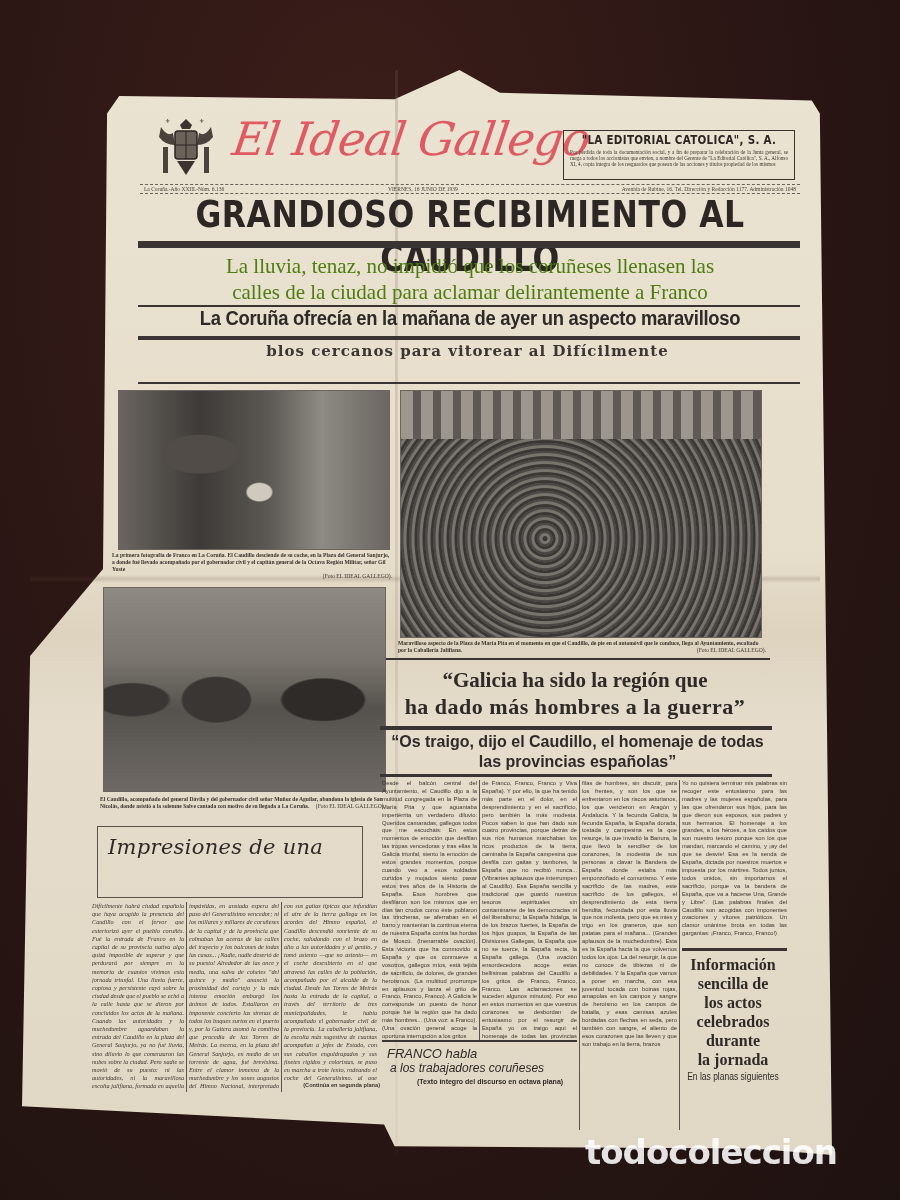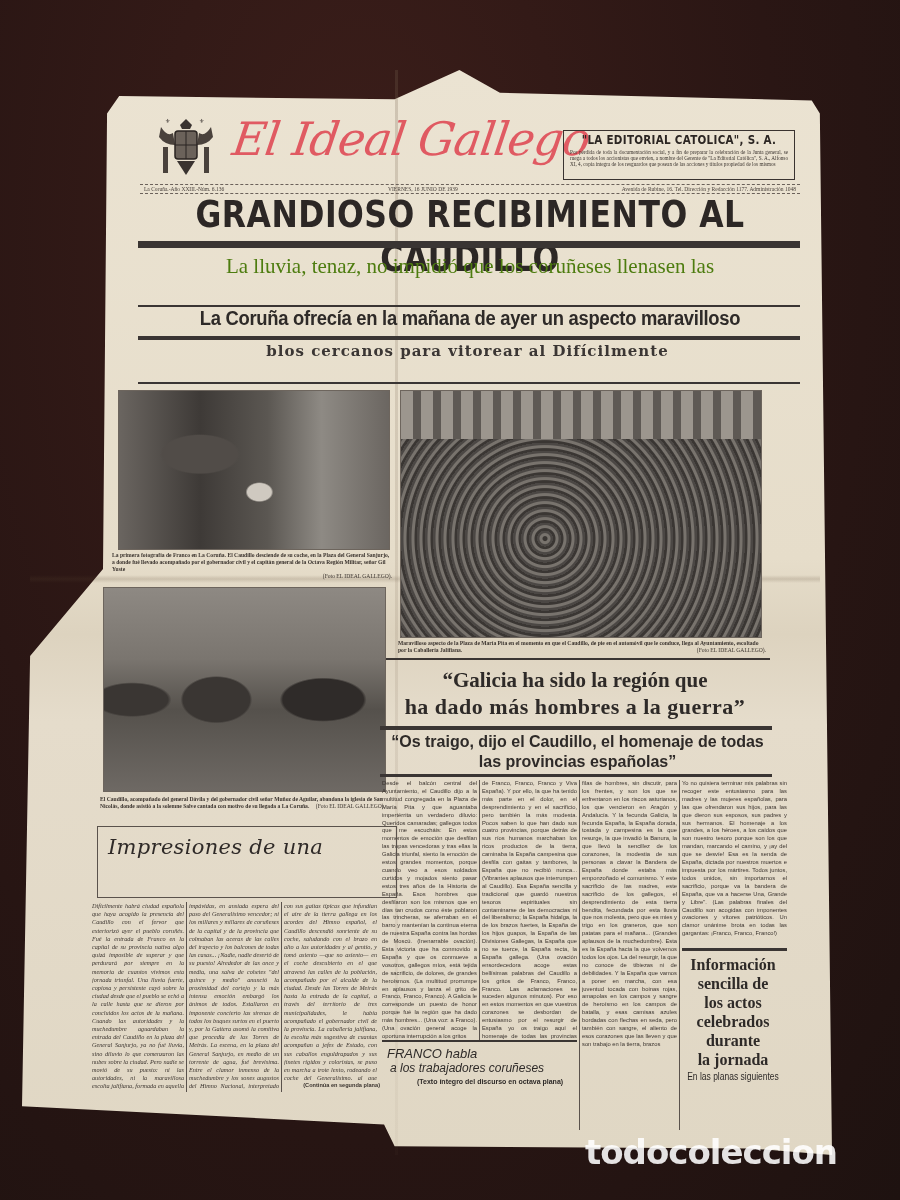--- a/index.html
+++ b/index.html
@@ -78,21 +78,21 @@
   .caption { position: absolute; font-family: "Liberation Serif", serif; font-size: 5.6px; line-height: 7px; color: #3a332e; }
   .caption b { font-weight: bold; }
 
   .quote-head { position: absolute; left: 380px; top: 666px; width: 390px; text-align: center;
     font-family: "Liberation Serif", serif; font-weight: bold; color: #2e2a28; }
   .quote-head .l1 { font-size: 21px; line-height: 28px; }
   .quote-head .l2 { font-size: 22px; line-height: 26px; letter-spacing: 0.5px; }
   .quote-sub { position: absolute; left: 380px; top: 732px; width: 395px; text-align: center;
     font-family: "Liberation Sans", sans-serif; font-weight: bold; font-size: 16px; line-height: 20px; color: #2e2a28; }
 
-  .imp-box { position: absolute; left: 97px; top: 826px; width: 300px; height: 72px; border: 1px solid #5a524c; padding: 6px 10px; }
+  .imp-box { position: absolute; left: 97px; top: 826px; width: 266px; height: 72px; border: 1px solid #5a524c; padding: 6px 10px; }
   .imp-title { font-family: "DejaVu Serif", serif; font-style: italic; font-size: 21px; line-height: 28px; color: #2f2a28; letter-spacing: 0.3px; }
 
   .col { position: absolute; font-family: "Liberation Serif", serif; font-style: italic; font-size: 6.2px; line-height: 8.2px; color: #3a332e; text-align: justify; overflow: hidden; }
   .col.sans { font-family: "Liberation Sans", sans-serif; font-style: normal; font-size: 5.8px; line-height: 7.9px; }
   .colrule { position: absolute; width: 1px; background: #5a524c; }
 
   .info-box { position: absolute; left: 677px; top: 955px; width: 112px; text-align: center; color: #2e2a28; }
   .info-title { font-family: "Liberation Serif", serif; font-weight: bold; font-size: 16px; line-height: 19px; }
   .info-sub { font-family: "Liberation Sans", sans-serif; font-size: 10px; transform: scaleX(0.85); margin-top: 2px; }
 
@@ -138,20 +138,21 @@
   <span>La Coruña.-Año XXIII.-Núm. 6.136</span>
   <span>VIERNES, 16 JUNIO DE 1939</span>
   <span>Avenida de Rubine, 16. Tel. Dirección y Redacción 1177. Administración 1048</span>
 </div>
 
 <div class="headline-main">GRANDIOSO RECIBIMIENTO AL CAUDILLO</div>
 <div class="rule-thick" style="top:241px"></div>
 
 <div class="sub1">
   <div>La lluvia, tenaz, no impidió que los coruñeses llenasen las</div>
+  <div>calles de la ciudad para aclamar delirantemente a Franco</div>
 </div>
 <div class="rule-thin" style="top:305px"></div>
 <div class="sub2">La Coruña ofrecía en la mañana de ayer un aspecto maravilloso</div>
 <div class="rule-thick" style="top:336px;height:4px"></div>
 <div class="sub3">
   <div>blos cercanos para vitorear al Difícilmente</div>
 </div>
 <div class="rule-thin" style="top:382px"></div>
 
 <div class="photo photo1"></div>

